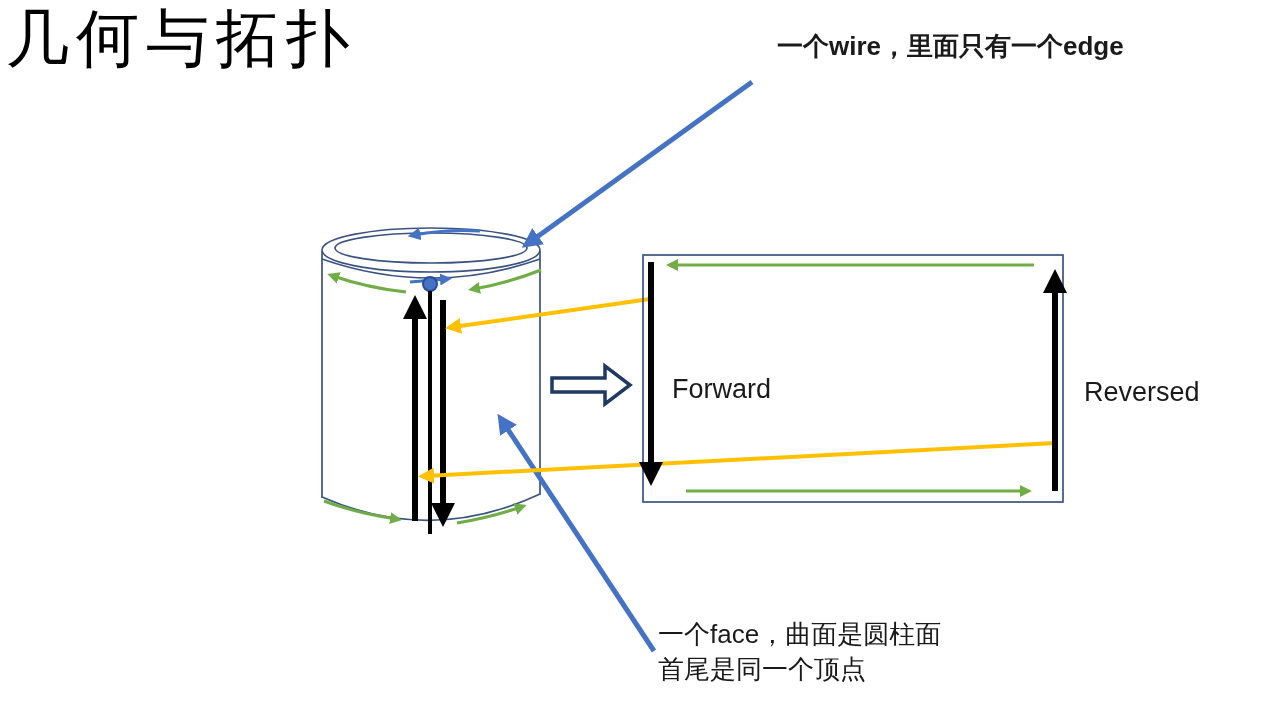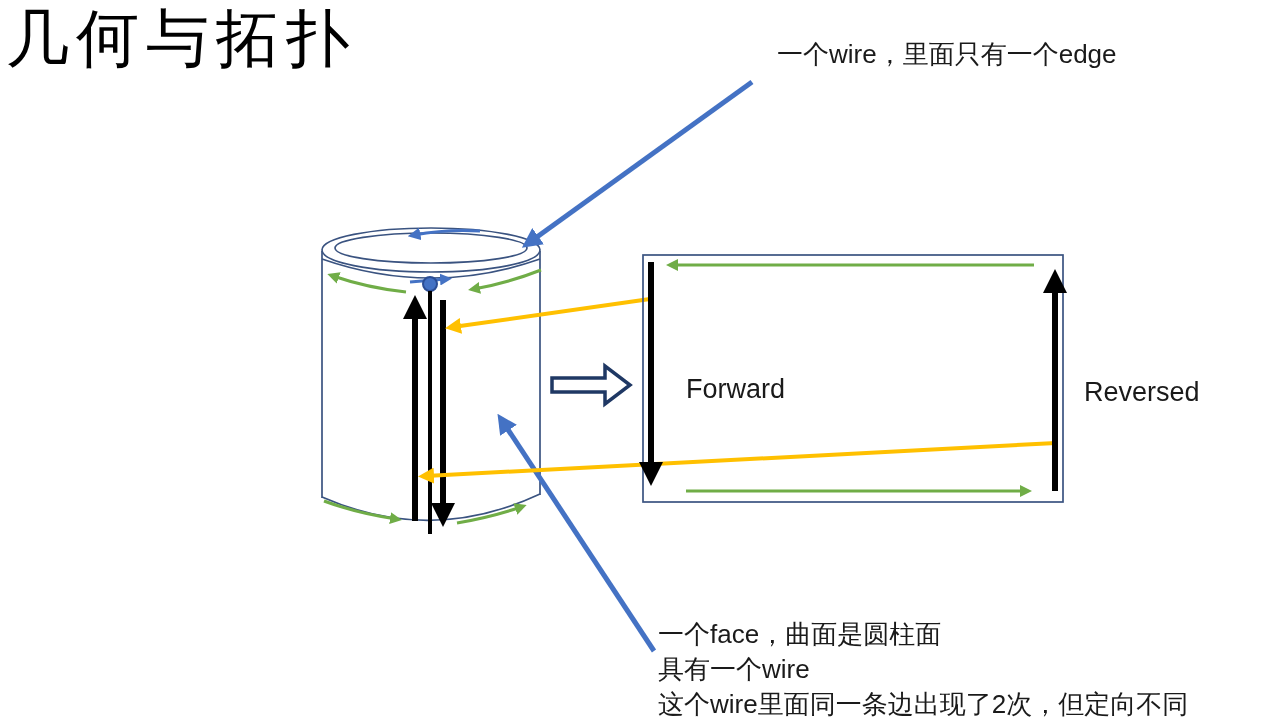--- a/index.html
+++ b/index.html
@@ -15,24 +15,24 @@
   .title{
     left:6px;top:-4px;
     font-size:63px;
     font-weight:200;
     letter-spacing:7px;
     color:var(--ink,#000);
     white-space:pre;
   }
   .ann{font-size:26px;line-height:36px;font-weight:300;color:var(--text,#1a1a1a);}
   .ann div{white-space:pre;}
-  .ann-top{left:777px;top:36px;}
+  .ann-top{left:777px;top:28px;font-weight:bold;}
   .ann-bottom{left:658px;top:617px;line-height:35px;}
   .edge-label{font-size:27px;font-weight:300;color:var(--text,#1a1a1a);white-space:pre;}
-  .lbl-forward{left:672px;top:374px;margin-left:14px;}
+  .lbl-forward{left:672px;top:374px;}
   .lbl-reversed{left:1076px;top:377px;margin-left:8px;}
   svg{position:absolute;left:0;top:0;}
   .f-blue{fill:var(--accent_blue,#4472C4);}
   .f-green{fill:var(--green,#70AD47);}
   .f-orange{fill:var(--orange,#FFC000);}
   .f-black{fill:#000;}
   .s-outline{stroke:var(--outline,#3A5380);stroke-width:1.7;fill:none;}
   .s-outline-fill{stroke:var(--outline,#3A5380);stroke-width:1.7;fill:#fff;}
   .s-green{stroke:var(--green,#70AD47);stroke-width:3;fill:none;}
   .s-blue{stroke:var(--accent_blue,#4472C4);fill:none;}
@@ -101,20 +101,19 @@
   </svg>
 
   <div class="abs title">几何与拓扑</div>
 
   <div class="abs ann ann-top">
     <div>一个wire，里面只有一个edge</div>
   </div>
 
   <div class="abs ann ann-bottom">
     <div>一个face，曲面是圆柱面</div>
-    <div>具有一个wire</div>
-    <div>这个wire里面同一条边出现了2次，但定向不同</div>
+    <div>首尾是同一个顶点</div>
   </div>
 
   <div class="abs edge-label lbl-forward">Forward</div>
   <div class="abs edge-label lbl-reversed">Reversed</div>
 
 </div>
 
 </body></html>

